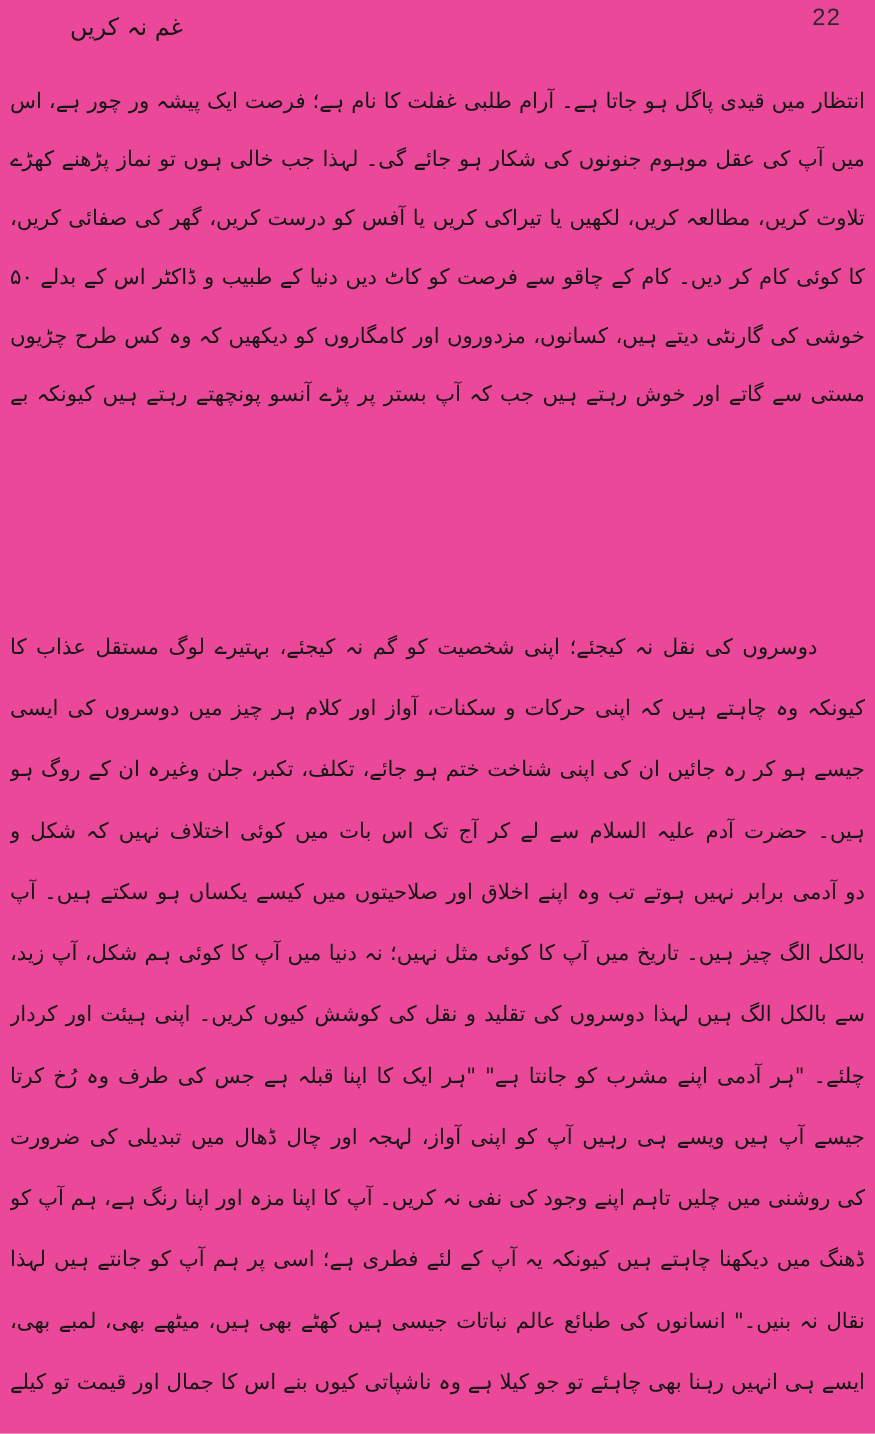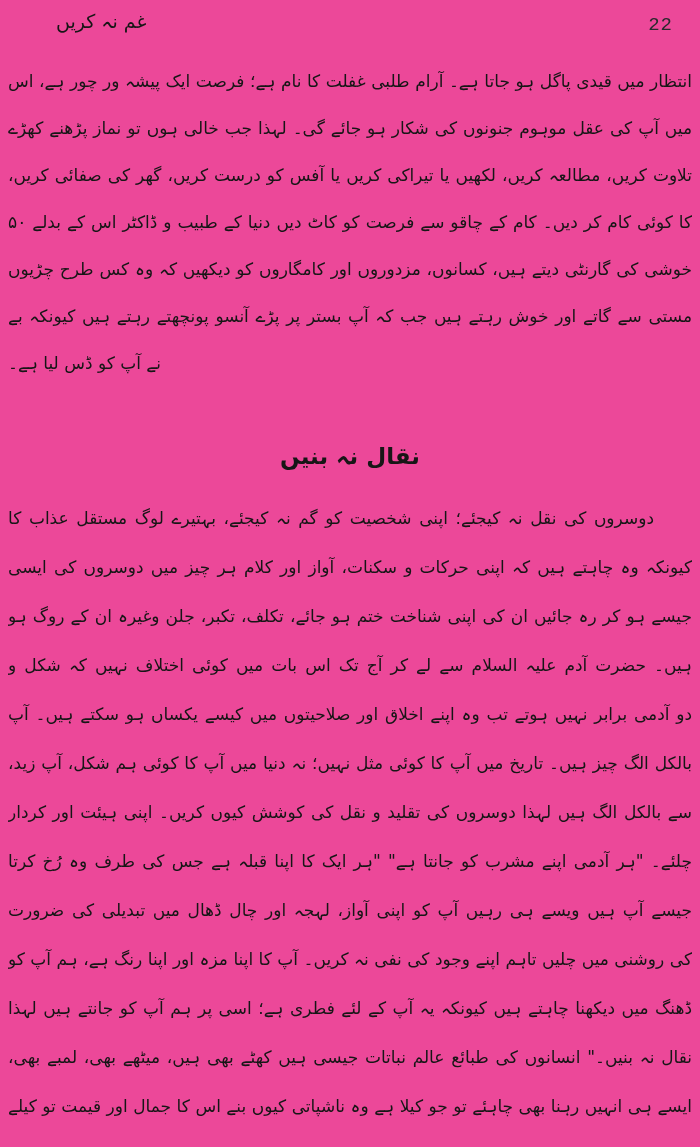--- a/index.html
+++ b/index.html
@@ -20,23 +20,23 @@
   }
   .header-title {
     position: absolute;
     top: 10px;
     left: 56px;
     font-size: 19px;
     white-space: nowrap;
   }
   .page-number {
     position: absolute;
-    top: 14px;
+    top: 4px;
     right: 27px;
-    font-family: Liberation Mono, monospace;
+    font-family: Liberation Sans, sans-serif;
     font-size: 19px;
     color: #2a2a2e;
     letter-spacing: 1px;
     direction: ltr;
   }
   .para {
     position: absolute;
     left: 8px;
     right: 8px;
   }
@@ -79,24 +79,22 @@
 
   <span class="page-number">22</span>
 
   <div class="para para-1">
     <div class="line">انتظار میں قیدی پاگل ہو جاتا ہے۔ آرام طلبی غفلت کا نام ہے؛ فرصت ایک پیشہ ور چور ہے، اس حالت</div>
     <div class="line">میں آپ کی عقل موہوم جنونوں کی شکار ہو جائے گی۔ لہذا جب خالی ہوں تو نماز پڑھنے کھڑے ہو جائیں،</div>
     <div class="line">تلاوت کریں، مطالعہ کریں، لکھیں یا تیراکی کریں یا آفس کو درست کریں، گھر کی صفائی کریں، دوسروں</div>
     <div class="line">کا کوئی کام کر دیں۔ کام کے چاقو سے فرصت کو کاٹ دیں دنیا کے طبیب و ڈاکٹر اس کے بدلے ۵۰ فیصد</div>
     <div class="line">خوشی کی گارنٹی دیتے ہیں، کسانوں، مزدوروں اور کامگاروں کو دیکھیں کہ وہ کس طرح چڑیوں کی طرح</div>
     <div class="line">مستی سے گاتے اور خوش رہتے ہیں جب کہ آپ بستر پر پڑے آنسو پونچھتے رہتے ہیں کیونکہ بے کاری</div>
-    <div class="line flush-left">نے آپ کو ڈس لیا ہے۔</div>
   </div>
 
-  <h2 class="section-heading">نقال نہ بنیں</h2>
 
   <div class="para para-2">
     <div class="line indent-first">دوسروں کی نقل نہ کیجئے؛ اپنی شخصیت کو گم نہ کیجئے، بہتیرے لوگ مستقل عذاب کا شکار رہتے ہیں</div>
     <div class="line">کیونکہ وہ چاہتے ہیں کہ اپنی حرکات و سکنات، آواز اور کلام ہر چیز میں دوسروں کی ایسی نقل کریں کہ انہیں</div>
     <div class="line">جیسے ہو کر رہ جائیں ان کی اپنی شناخت ختم ہو جائے، تکلف، تکبر، جلن وغیرہ ان کے روگ ہو جاتے</div>
     <div class="line">ہیں۔ حضرت آدم علیہ السلام سے لے کر آج تک اس بات میں کوئی اختلاف نہیں کہ شکل و صورت میں</div>
     <div class="line">دو آدمی برابر نہیں ہوتے تب وہ اپنے اخلاق اور صلاحیتوں میں کیسے یکساں ہو سکتے ہیں۔ آپ اپنی جگہ</div>
     <div class="line">بالکل الگ چیز ہیں۔ تاریخ میں آپ کا کوئی مثل نہیں؛ نہ دنیا میں آپ کا کوئی ہم شکل، آپ زید، عمر وغیرہ</div>
     <div class="line">سے بالکل الگ ہیں لہذا دوسروں کی تقلید و نقل کی کوشش کیوں کریں۔ اپنی ہیئت اور کردار کے مطابق</div>
     <div class="line">چلئے۔ "ہر آدمی اپنے مشرب کو جانتا ہے" "ہر ایک کا اپنا قبلہ ہے جس کی طرف وہ رُخ کرتا ہے۔" تب</div>

